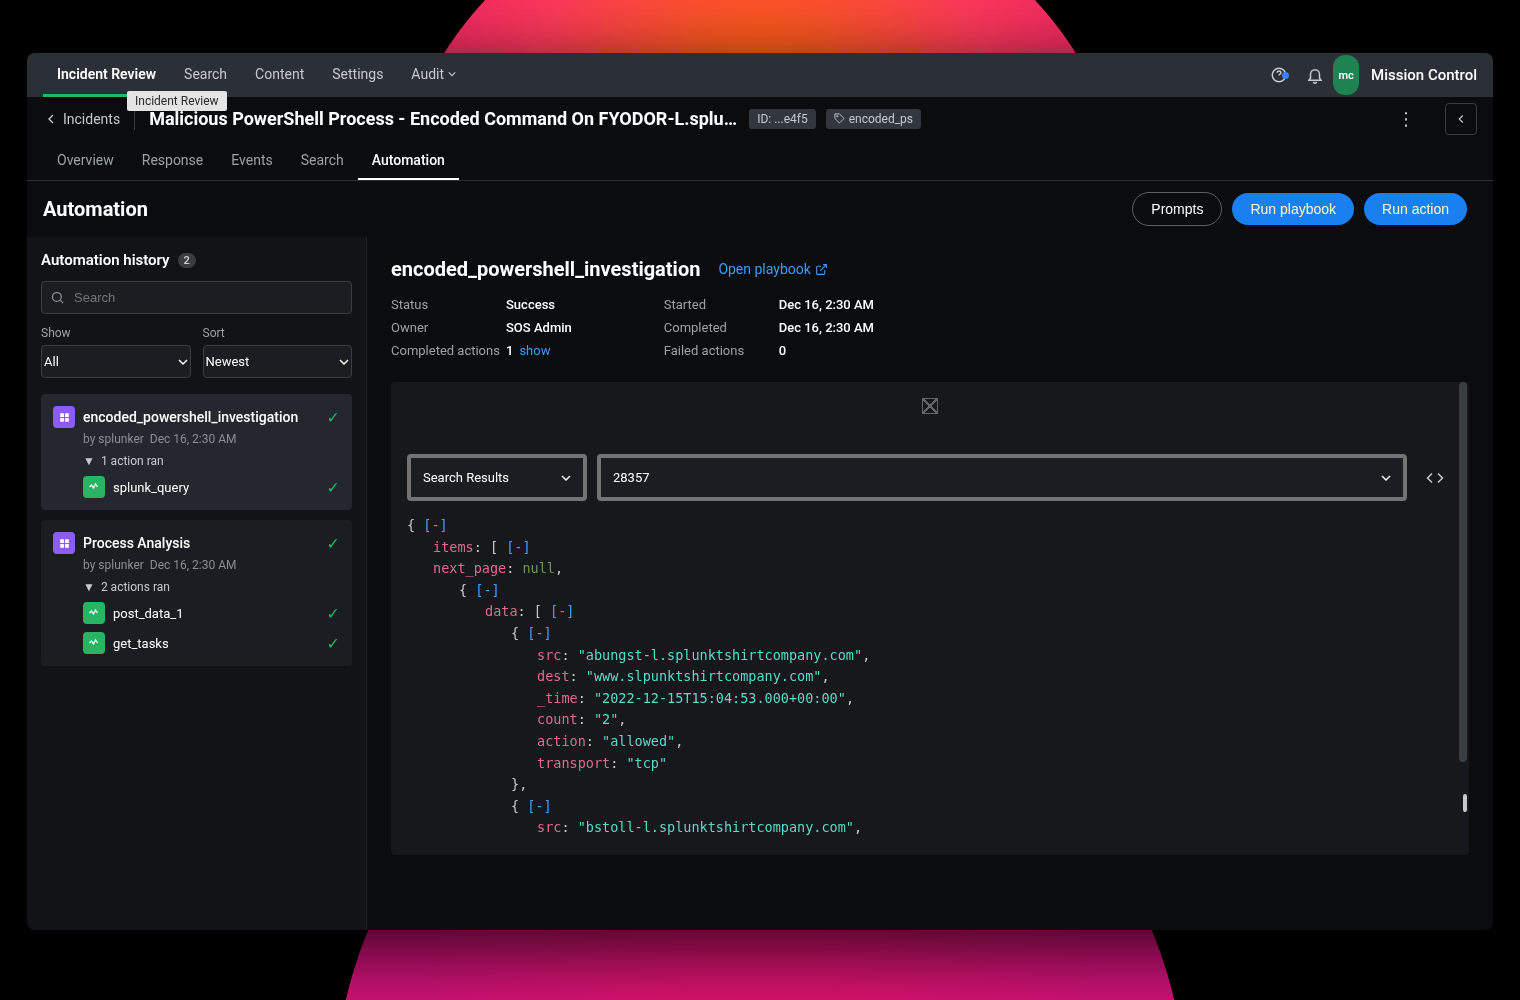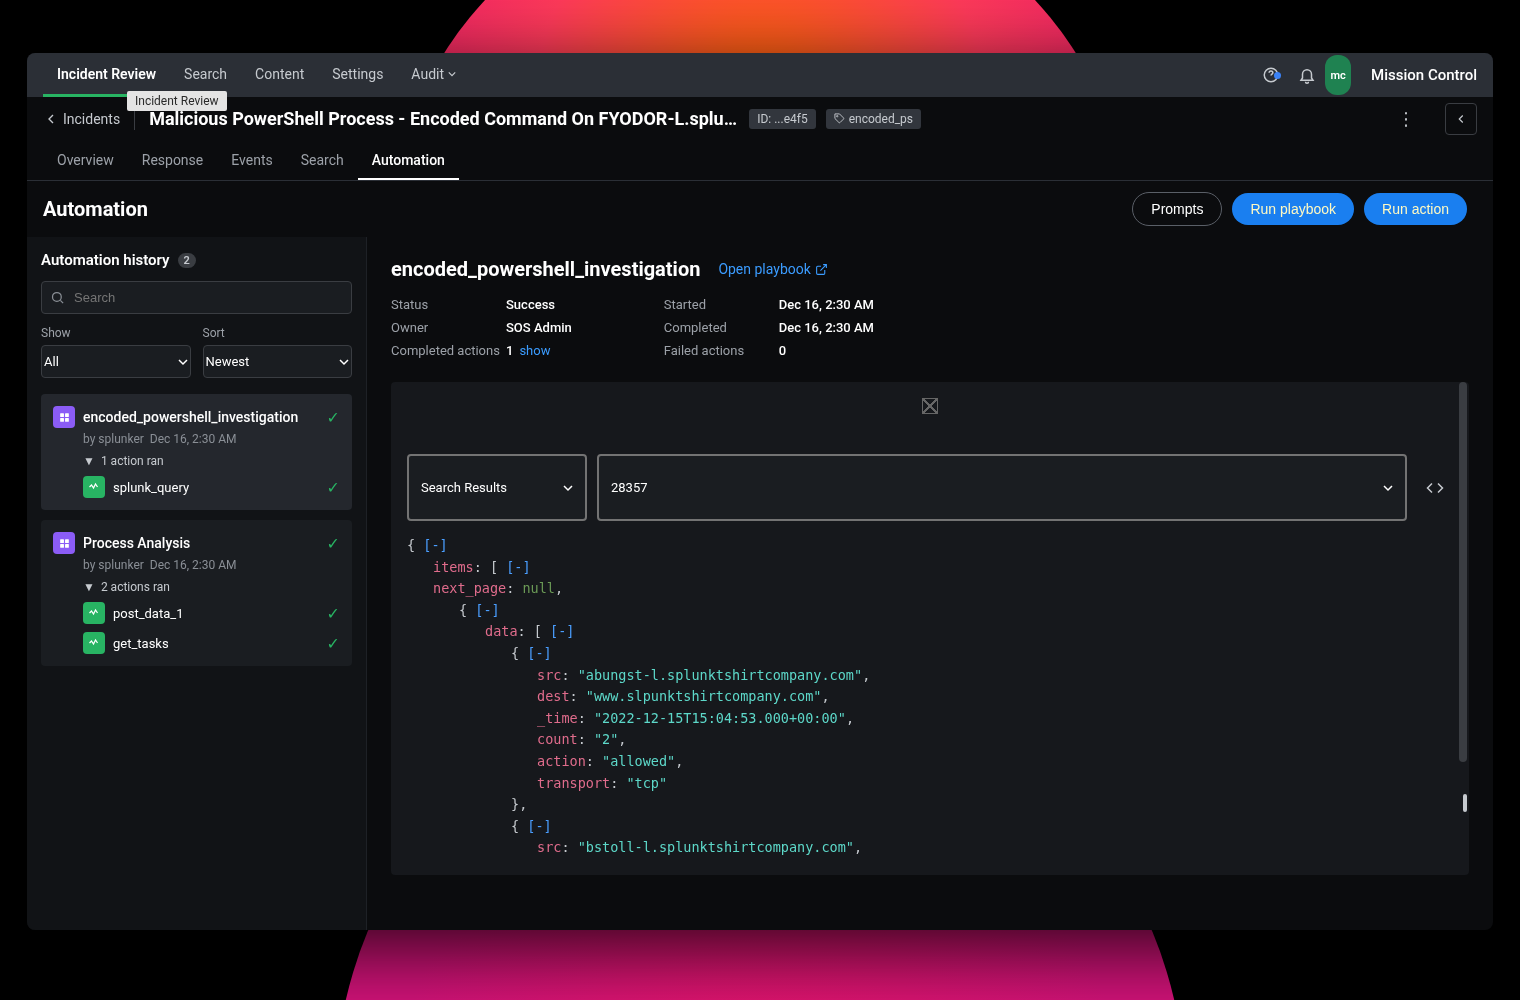--- a/index.html
+++ b/index.html
@@ -9,21 +9,21 @@
 .bg-gradient2 { position: absolute; bottom: -520px; left: 50%; transform: translateX(-50%); width: 850px; height: 850px; border-radius: 50%; background: radial-gradient(circle, #e8156e 0%, #d4137a 60%); z-index: 0; }
 
 .app-window { position: absolute; top: 53px; left: 27px; right: 27px; bottom: 70px; background: #0b0c0e; border-radius: 8px; overflow: hidden; box-shadow: 0 20px 80px rgba(0,0,0,0.8); z-index: 1; }
 
 .topnav { display: flex; align-items: center; height: 44px; background: #2b2f36; padding: 0 16px; }
 .topnav-item { padding: 0 14px; font-size: 14px; color: #c6cacf; cursor: pointer; height: 100%; display: flex; align-items: center; border-bottom: 3px solid transparent; }
 .topnav-item.active { color: #fff; font-weight: 600; border-bottom: 3px solid #28b463; }
 .topnav-spacer { flex: 1; }
 .topnav-icon { width: 36px; display: flex; align-items: center; justify-content: center; color: #c6cacf; cursor: pointer; position: relative; }
 .topnav-icon .dot { position: absolute; top: 6px; right: 8px; width: 7px; height: 7px; background: #3b82f6; border-radius: 50%; }
-.brand-badge { width: 26px; height: 40px; background: #1f8251; border-radius: 12px; display: flex; align-items: center; justify-content: center; font-size: 11px; font-weight: 600; margin-right: 20px; }
+.brand-badge { width: 26px; height: 40px; background: #1f8251; border-radius: 12px; display: flex; align-items: center; justify-content: center; font-size: 11px; font-weight: 600; margin-right: 12px; }
 .brand-text { font-size: 15px; font-weight: 500; color: #fff; }
 
 .tooltip { position: absolute; top: 38px; left: 100px; background: #e4e4e4; color: #2a2a2a; font-size: 12px; padding: 3px 8px; border-radius: 2px; z-index: 5; }
 
 .header-row { display: flex; align-items: center; height: 44px; padding: 0 16px; background: #0b0c0e; border-bottom: 1px solid transparent; }
 .back-btn { display: flex; align-items: center; color: #c6cacf; font-size: 14px; cursor: pointer; padding-right: 14px; }
 .back-btn svg { margin-right: 4px; }
 .vdiv { width: 1px; height: 22px; background: #3a3d42; margin-right: 14px; }
 .incident-title { font-size: 18px; font-weight: 700; color: #fff; flex: 0 1 auto; white-space: nowrap; overflow: hidden; text-overflow: ellipsis; max-width: 590px; }
 .pill { background: #32363d; color: #c6cacf; font-size: 12px; padding: 3px 8px; border-radius: 3px; margin-left: 10px; display: inline-flex; align-items: center; gap: 4px; }
@@ -77,21 +77,21 @@
 .meta-row { display: flex; font-size: 13px; }
 .meta-label { color: #9ca1a8; width: 115px; }
 .meta-value { color: #fff; font-weight: 500; }
 .show-link { color: #3b9cff; cursor: pointer; margin-left: 6px; font-weight: 400; }
 
 .results-panel { background: #16181c; border-radius: 4px; padding: 16px; position: relative; }
 .broken-img { width: 16px; height: 16px; border: 1px solid #666; display: block; margin: 0 auto 40px; background: linear-gradient(135deg, transparent 45%, #666 46%, #666 54%, transparent 55%); position: relative; }
 .broken-img::after { content: ''; position: absolute; inset: 0; background: linear-gradient(45deg, transparent 45%, #666 46%, #666 54%, transparent 55%); }
 
 .result-controls { display: flex; gap: 10px; margin-bottom: 14px; align-items: center; }
-.dropdown { flex: 0 0 auto; background: #1a1d21; border: 2px solid #737373; border-radius: 4px; padding: 24px 12px; color: #fff; font-size: 13px; display: flex; justify-content: space-between; align-items: center; cursor: pointer; }
+.dropdown { flex: 0 0 auto; background: #1a1d21; border: 4px solid #737373; border-radius: 4px; padding: 12px 12px; color: #fff; font-size: 13px; display: flex; justify-content: space-between; align-items: center; cursor: pointer; }
 .dropdown.narrow { width: 180px; }
 .dropdown.wide { flex: 1; }
 .code-btn { width: 36px; height: 36px; display: flex; align-items: center; justify-content: center; cursor: pointer; color: #c6cacf; border-radius: 4px; }
 
 .json-view { font-family: "SF Mono", Consolas, monospace; font-size: 13.5px; line-height: 1.6; color: #c6cacf; }
 .j-brace { color: #c6cacf; }
 .j-toggle { color: #4a9eff; cursor: pointer; }
 .j-key { color: #e06c8c; }
 .j-null { color: #6a9955; }
 .j-str { color: #5dd8c9; }

